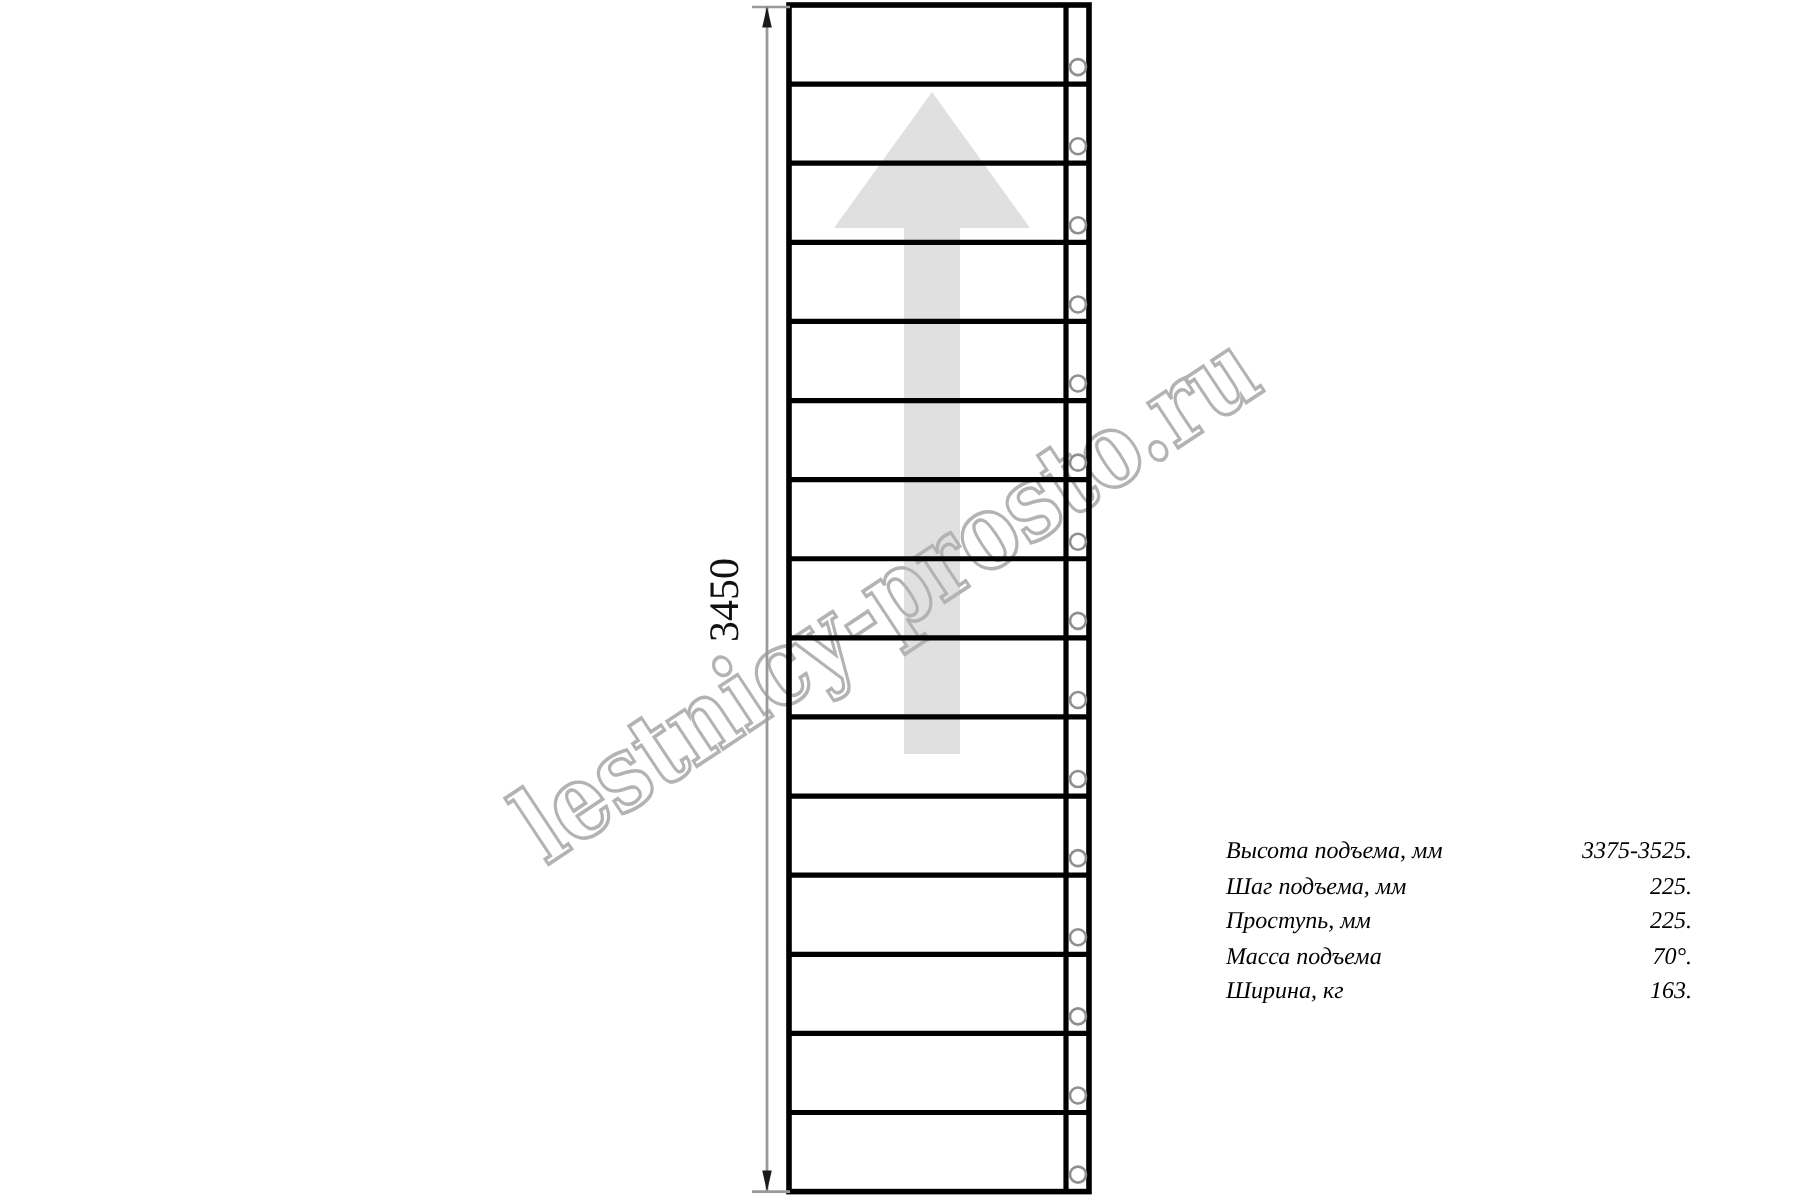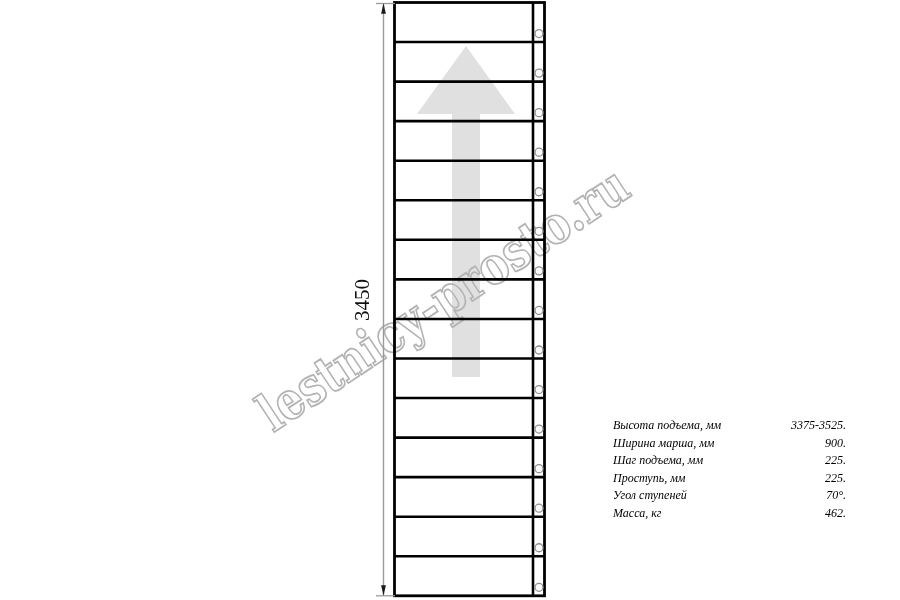--- a/index.html
+++ b/index.html
@@ -72,34 +72,30 @@
       </g>
     <text transform="translate(369,300) rotate(-90)" text-anchor="middle" font-size="21" font-family="'Liberation Serif', serif" fill="#111111">3450</text>
   </svg>
 
   <div class="specs">
     <div class="spec-row">
       <span class="spec-label">Высота подъема, мм</span>
       <span class="spec-value">3375-3525.</span>
     </div>
     <div class="spec-row">
-      <span class="spec-label">Ширина марша, мм</span>
-      <span class="spec-value">900.</span>
-    </div>
-    <div class="spec-row">
       <span class="spec-label">Шаг подъема, мм</span>
       <span class="spec-value">225.</span>
     </div>
     <div class="spec-row">
       <span class="spec-label">Проступь, мм</span>
       <span class="spec-value">225.</span>
     </div>
     <div class="spec-row">
-      <span class="spec-label">Угол ступеней</span>
+      <span class="spec-label">Масса подъема</span>
       <span class="spec-value">70°.</span>
     </div>
     <div class="spec-row">
-      <span class="spec-label">Масса, кг</span>
-      <span class="spec-value">462.</span>
+      <span class="spec-label">Ширина, кг</span>
+      <span class="spec-value">163.</span>
     </div>
   </div>
 
 </div>
 
 </body></html>

